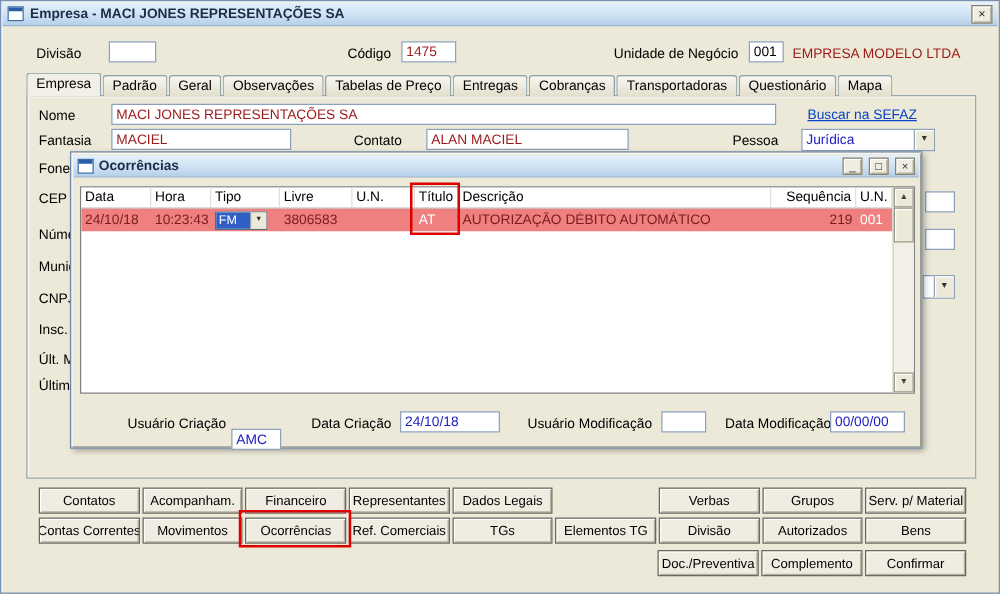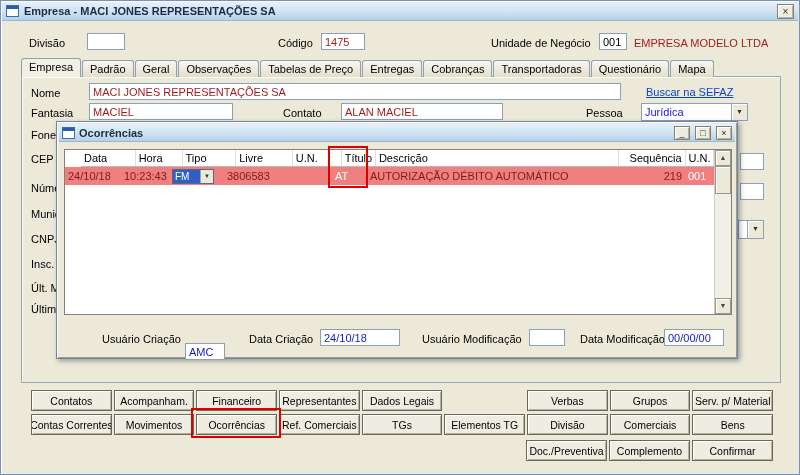--- a/index.html
+++ b/index.html
@@ -44,21 +44,21 @@
     z-index:10; }
   .dlg-titlebar { position:absolute; left:2px; right:2px; top:2px; height:18px;
     background:linear-gradient(180deg,#e6f0fb 0%,#cfe2f4 55%,#b5d0ea 100%);
     border-bottom:1px solid #9cb6d2; display:flex; align-items:center; gap:4px; padding:0 3px; }
   .dlg-titlebar .title { font-weight:bold; font-size:11px; color:#1c2c44; }
   .dlg-titlebar .sys-btn { width:16px; height:14px; line-height:12px; font-size:9px; margin-left:1px; }
 
   .tbl { position:absolute; left:7px; top:27px; width:668px; height:166px; background:#fff;
     border:1px solid #808080; display:flex; }
   .grid { width:649px; overflow:hidden; }
-  .thead { display:flex; height:17px; border-bottom:1px solid #b9b9b9; background:#fff;margin-left:16px; }
+  .thead { display:flex; height:17px; border-bottom:1px solid #b9b9b9; background:#fff; }
   .th { padding:2px 3px 0; border-right:1px solid #dedede; white-space:nowrap; overflow:hidden; }
   .trow { display:flex; height:18px; background:#f08080; align-items:center; color:#7a1c1c; cursor:pointer; }
   .td { padding:0 3px; white-space:nowrap; overflow:hidden; }
   .c0{width:56px}.c1{width:48px}.c2{width:55px}.c3{width:58px}.c4{width:50px}
   .c5{width:35px}.c6{width:250px}.c7{width:68px;text-align:right}.c8{width:29px}
   .white { color:#fff; }
 
   .mini-combo { width:42px; height:15px; background:#fff; border:1px solid #5a6a7a; display:flex;align-items:center; }
   .mini-combo .sel { flex:1; background:#2f5fc4; color:#fff; font-size:10px; line-height:13px; padding:0 2px; overflow:hidden; }
   .mini-combo .arrow { width:13px; background:#ece9d8; border-left:1px solid #9aa8b5; font-size:6px;
@@ -221,21 +221,21 @@
       <span class="btn">Serv. p/ Material</span>
     </div>
     <div class="btn-row" style="top:413px">
       <span class="btn">Contas Correntes</span>
       <span class="btn">Movimentos</span>
       <span class="btn">Ocorrências</span>
       <span class="btn">Ref. Comerciais</span>
       <span class="btn">TGs</span>
       <span class="btn">Elementos TG</span>
       <span class="btn">Divisão</span>
-      <span class="btn">Comerciais</span>
+      <span class="btn">Autorizados</span>
       <span class="btn">Bens</span>
     </div>
     <div class="btn-row row3" style="top:439px">
       <span class="btn">Doc./Preventiva</span>
       <span class="btn">Complemento</span>
       <span class="btn">Confirmar</span>
     </div>
 
   </div>
 

